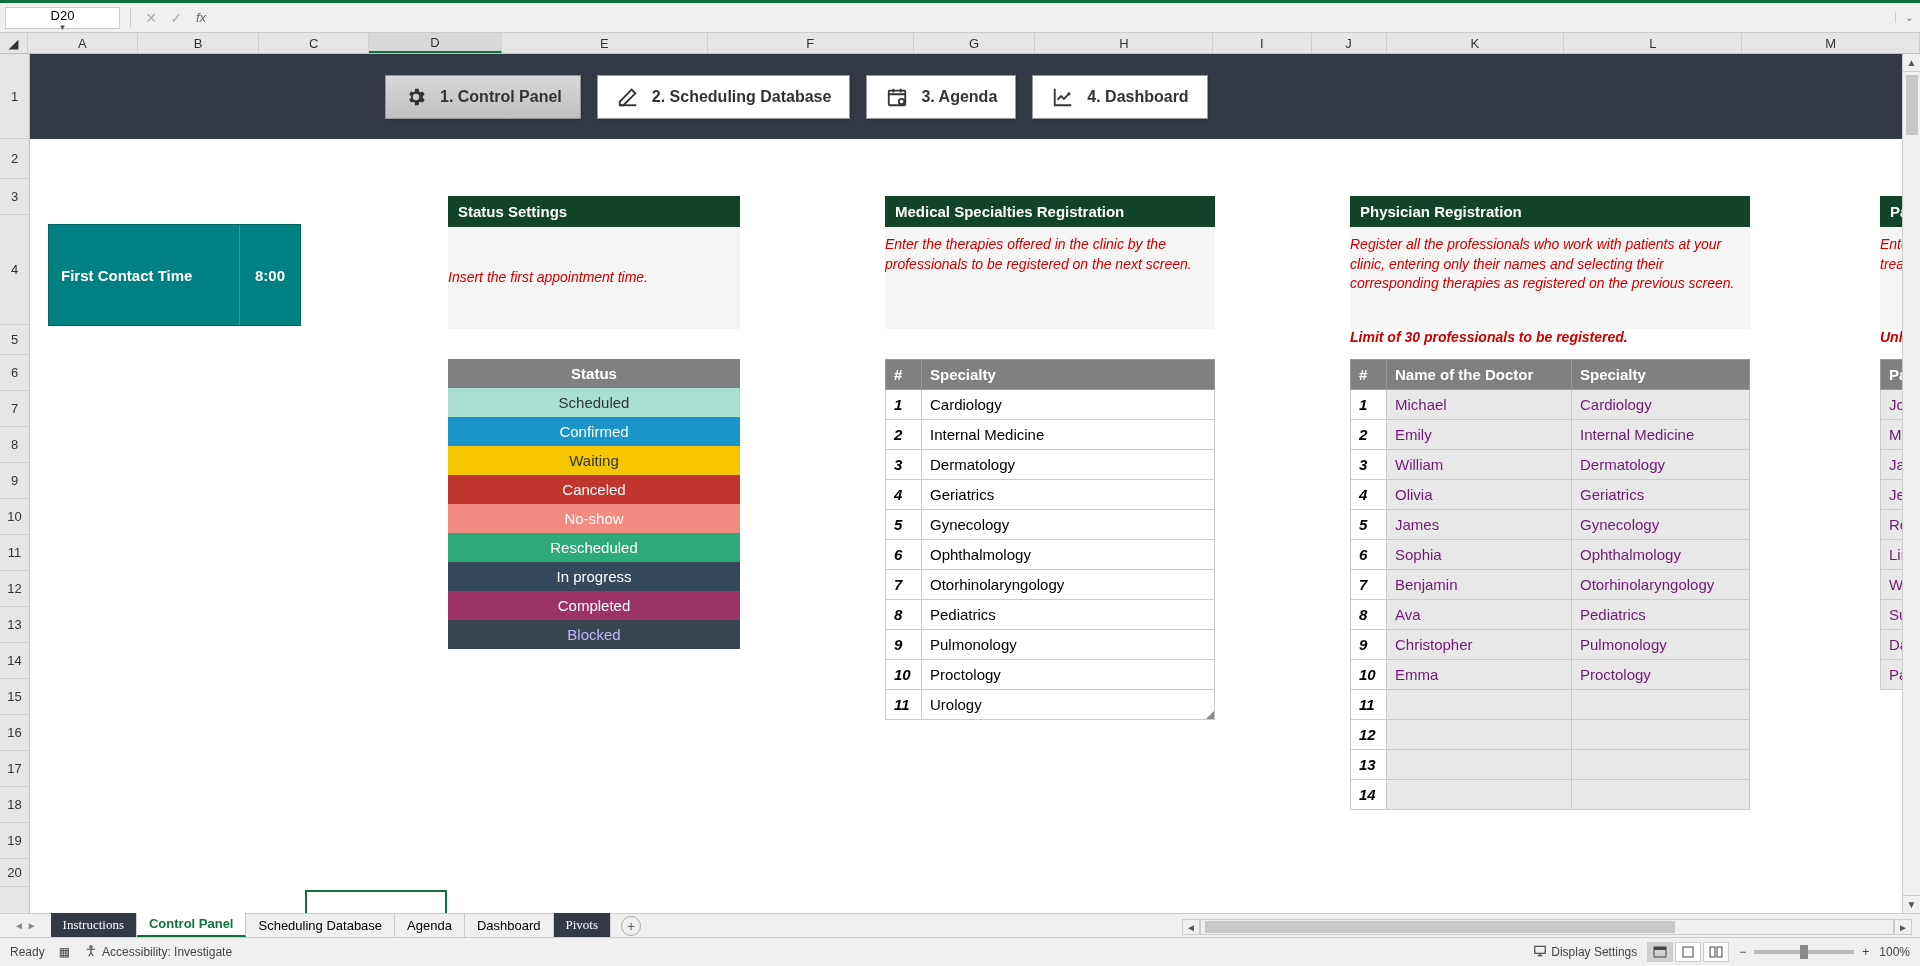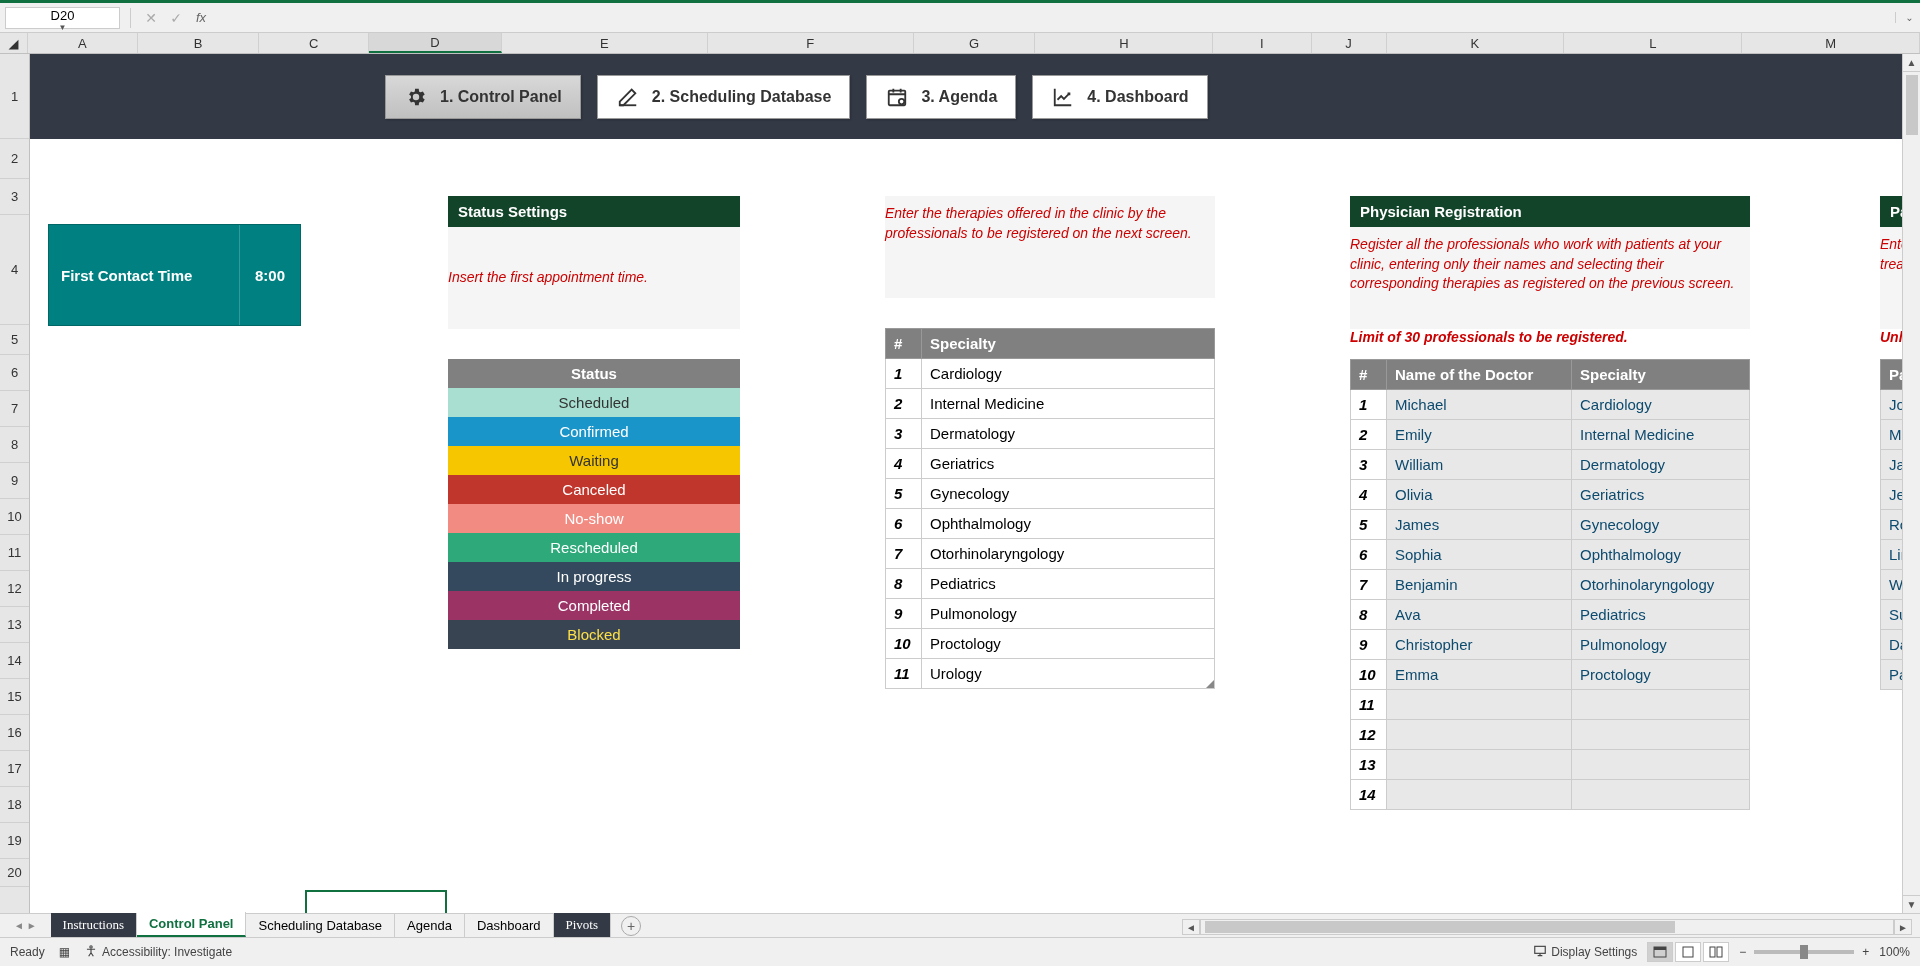--- a/index.html
+++ b/index.html
@@ -51,21 +51,21 @@
 
 .status-tbl { width: 292px; }
 .status-tbl .hdr { background: #808080; color: #fff; text-align: center; font-weight: bold; padding: 6px 0; font-size: 15px; }
 .status-row { text-align: center; padding: 6px 0; font-size: 15px; color: #fff; }
 
 
 .dtable { border-collapse: collapse; }
 .dtable th { background: #808080; color: #fff; font-weight: bold; padding: 6px 8px; font-size: 15px; text-align: left; border: 1px solid #999; }
 .dtable td { border: 1px solid #ccc; padding: 6px 8px; font-size: 15px; background: #fff; }
 .dtable td.num { font-style: italic; font-weight: bold; width: 36px; }
-.dtable td.gray { background: #e8e8e8; color: #0c4a6e; }
+.dtable td.gray { background: #e8e8e8; color: #701a75; }
 
 
 .sheet-tabs-bar { position: absolute; bottom: 29px; left: 0; right: 0; height: 24px; background: #f0f0f0; display: flex; align-items: center; border-top: 1px solid #ccc; }
 .tab-nav { display: flex; gap: 6px; padding: 0 14px; color: #888; font-size: 10px; }
 .tabs { display: flex; align-items: flex-end; height: 100%; }
 .tab { padding: 4px 12px; font-size: 13px; border-right: 1px solid #ccc; cursor: pointer; }
 .tab.dark { background: #333945; color: #fff; font-family: Liberation Serif, serif; }
 .tab.active { background: #fff; color: #107040; font-weight: bold; border-bottom: 2px solid #107040; }
 .tab-add { width: 20px; height: 20px; border: 1px solid #aaa; border-radius: 50%; display: flex; align-items: center; justify-content: center; margin-left: 10px; color: #666; font-size: 14px; }
 .tabs-handle { margin-left: auto; margin-right: 10px; color: #888; }
@@ -213,26 +213,27 @@
         <div class="hdr">Status</div>
         <div id="status-rows">
             <div class="status-row" style="background: rgb(168, 223, 208); color: rgb(51, 51, 51);">Scheduled</div>
             <div class="status-row" style="background: rgb(26, 149, 201); color: rgb(255, 255, 255);">Confirmed</div>
             <div class="status-row" style="background: rgb(246, 199, 0); color: rgb(51, 51, 51);">Waiting</div>
             <div class="status-row" style="background: rgb(192, 54, 44); color: rgb(255, 255, 255);">Canceled</div>
             <div class="status-row" style="background: rgb(242, 139, 130); color: rgb(255, 255, 255);">No-show</div>
             <div class="status-row" style="background: rgb(45, 169, 122); color: rgb(255, 255, 255);">Rescheduled</div>
             <div class="status-row" style="background: rgb(52, 73, 94); color: rgb(255, 255, 255);">In progress</div>
             <div class="status-row" style="background: rgb(156, 51, 101); color: rgb(255, 255, 255);">Completed</div>
-            <div class="status-row" style="background: rgb(57, 68, 82); color: #fde047;">Blocked</div>
+            <div class="status-row" style="background: rgb(57, 68, 82); color: #c4b5fd;">Blocked</div>
           </div>
       </div>
     </div>
 
     <div class="panel" style="left:855px; top:142px; width:330px;">
+      <div class="panel-header">Medical Specialties Registration</div>
       <div class="panel-note" style="height:102px;">Enter the therapies offered in the clinic by the professionals to be registered on the next screen.</div>
       <div style="height:30px;"></div>
       <table class="dtable" style="width:330px;">
         <tbody>
             <tr>
               <th style="width:36px;">#</th>
             <th>Specialty</th>
             </tr>
         </tbody>
           <tbody id="spec-rows">

